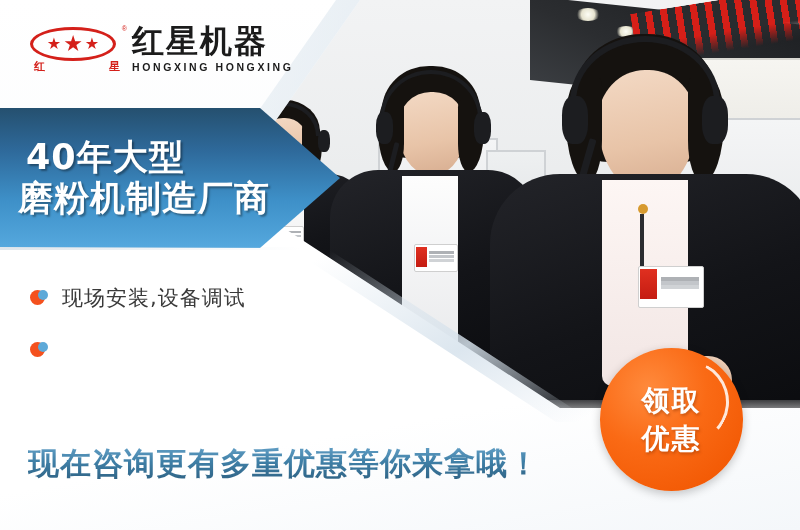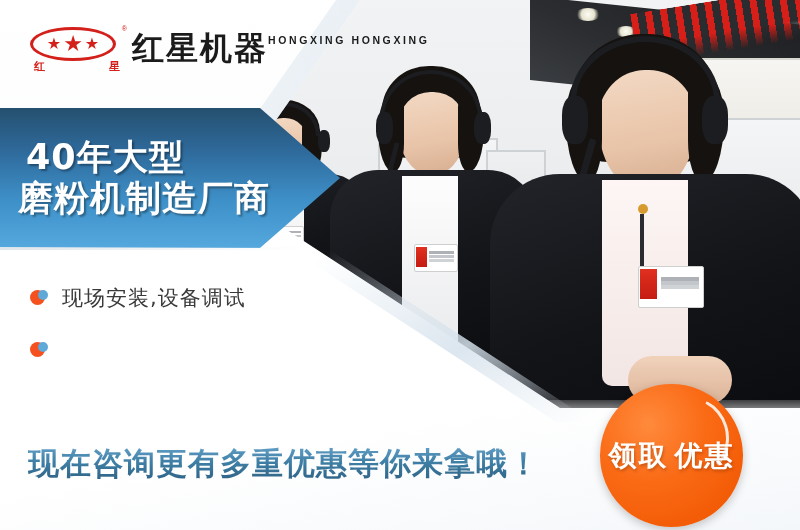--- a/index.html
+++ b/index.html
@@ -206,21 +206,21 @@
   }
   .logo-stars span:nth-child(2) { font-size:22px; }
   .logo-reg {
     position:absolute; right:-5px; top:0px; font-size:7px; color:#d4201a;
   }
   .logo-sub-cn {
     position:absolute; left:4px; top:34px; width:86px;
     display:flex; justify-content:space-between;
     font-size:11px; font-weight:bold; color:#d4201a;
   }
-  .logo-text { display:flex; flex-direction:row; }
+  .logo-text { display:flex; flex-direction:column; }
   .logo-cn {
     font-size:32px; font-weight:bold; color:#1b1b1b;
     letter-spacing:2px; line-height:1.05;
     font-family:"DejaVu Sans","Liberation Sans",sans-serif;
   }
   .logo-en {
     font-size:10.5px; font-weight:bold; color:#1b1b1b;
     letter-spacing:2.6px; margin-top:2px;
   }
 
@@ -268,25 +268,25 @@
     position:absolute; left:28px; top:443px;
     font-size:31px; font-weight:bold; letter-spacing:1px;
     font-family:"DejaVu Sans","Liberation Sans",sans-serif;
     background:linear-gradient(180deg,#6aa6cc 0%,#3f7fa6 45%,#2b5c7d 100%);
     -webkit-background-clip:text; background-clip:text;
     -webkit-text-fill-color:transparent; color:#2f6287;
   }
 
   
   .cta {
-    position:absolute; left:600px; top:384px; width:143px; height:143px;
+    position:absolute; left:600px; top:348px; width:143px; height:143px;
     border-radius:50%;
     background:radial-gradient(circle at 34% 28%,#ff8a3c 0%,#fa6a15 42%,#f35b06 78%,#e75205 100%);
     box-shadow:0 3px 10px rgba(0,0,0,.22);
-    display:flex; align-items:center; justify-content:center;
+    display:flex; flex-direction:column; align-items:center; justify-content:center;
     gap:6px;
     text-align:center;
   }
   .cta-gloss {
     position:absolute; right:14px; top:12px; width:84px; height:84px;
     border-radius:50%;
     border:3px solid rgba(255,255,255,.85);
     border-left-color:transparent; border-bottom-color:transparent;
     transform:rotate(28deg);
     clip-path:polygon(50% 0,100% 0,100% 62%,50% 46%);

